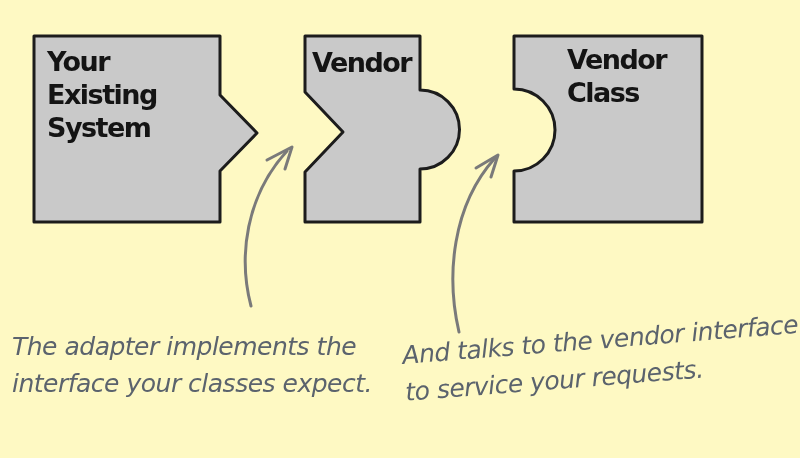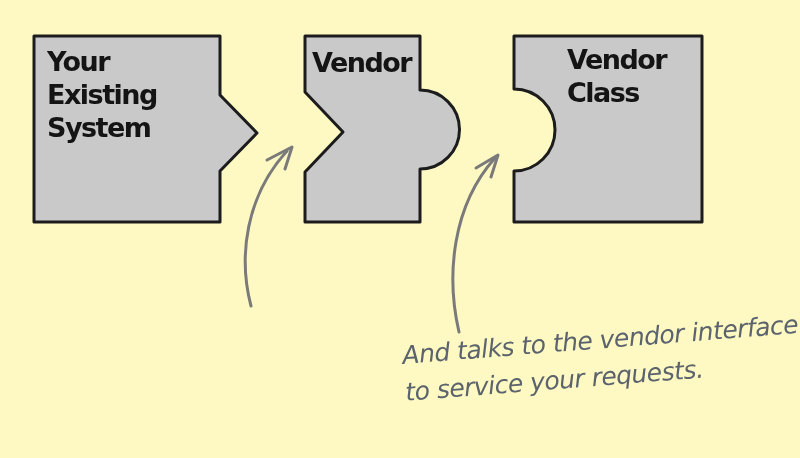--- a/index.html
+++ b/index.html
@@ -85,17 +85,19 @@
 
   <div class="piece-label label-existing">Your
 Existing
 System</div>
 
   <div class="piece-label label-adapter">Vendor</div>
 
   <div class="piece-label label-vendor">Vendor
 Class</div>
 
+  <div class="note note-adapter">The adapter implements the
+interface your classes expect.</div>
 
   <div class="note note-vendor">And talks to the vendor interface
 to service your requests.</div>
 
 </div>
 
 </body></html>

